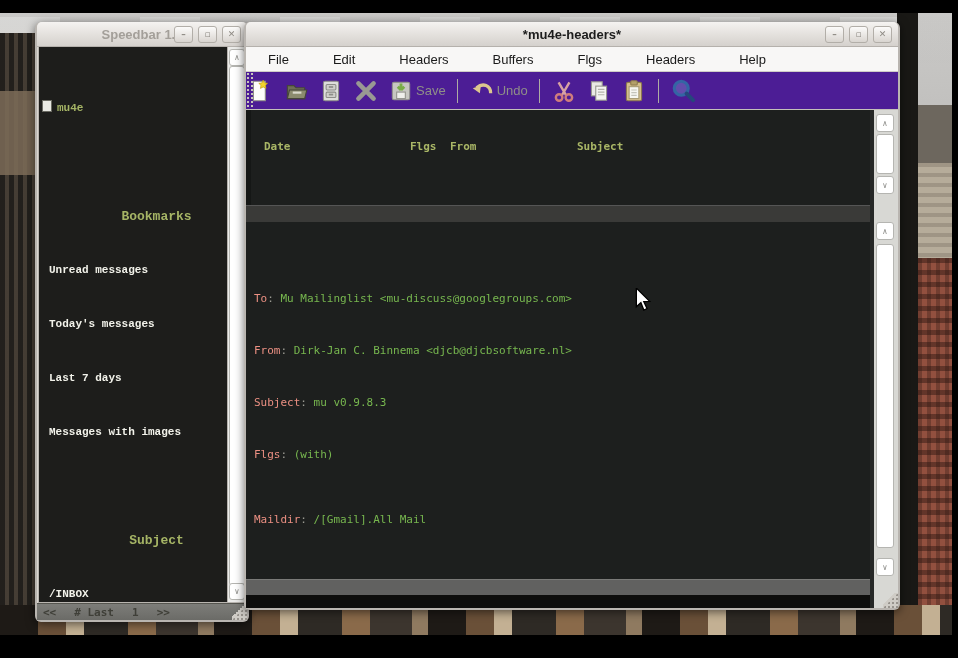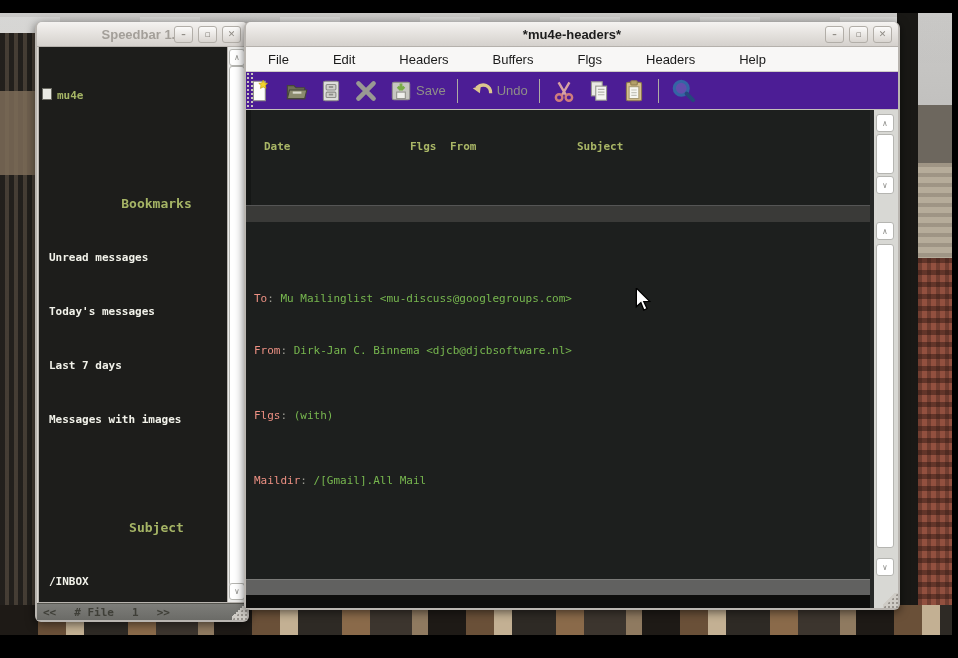--- a/index.html
+++ b/index.html
@@ -40,21 +40,21 @@
   .grip{position:absolute;right:0;bottom:0;width:15px;height:15px;
     background:linear-gradient(315deg,#cfccc6 60%,transparent 60%);
     background-color:transparent;}
   .grip:after{content:"";position:absolute;inset:0;
     background-image:radial-gradient(#97938d 1px,transparent 1px);background-size:4px 4px;
     clip-path:polygon(100% 0,100% 100%,0 100%);}
   
   #speedbar{left:35px;top:22px;width:210px;height:598px;}
   #sb-body{flex:1;display:flex;min-height:0;border:1px solid #b9b5b0;border-top:none;margin:0 1px;}
   #sb-text{flex:1;background:#1d1d1b;color:#f2f2ea;font-size:11px;font-weight:bold;
-    line-height:13.5px;padding:0 0 0 3px;white-space:pre;overflow:hidden;}
+    line-height:13.5px;padding:12px 0 0 3px;white-space:pre;overflow:hidden;font-family:Liberation Mono, monospace;}
   .sb-line{min-height:13.5px;}
   .sb-line.title span{color:#a5b465;margin-left:44px;}
   .sb-line.item{padding-left:7px;}
   .sb-line.root span{color:#a5b465;}
   .sb-line.root:before{content:"";display:inline-block;width:8px;height:10px;margin-right:5px;
     background:#e8e8e2;border:1px solid #6a6a62;vertical-align:-1px;}
   .sbar{width:17px;background:#ebebe9;border-left:1px solid #b5b1ac;position:relative;}
   .sbtn{position:absolute;left:1px;width:14px;height:15px;background:#fff;border:1px solid #b5b5b1;
     border-radius:3px;display:flex;align-items:center;justify-content:center;font-size:8px;color:#8a8a86;}
   .sthumb{position:absolute;left:1px;width:14px;background:#fff;border:1px solid #b5b5b1;border-radius:3px;}
@@ -165,21 +165,21 @@
         
       </div>
       <div class="sbar">
         <span class="sbtn" style="top:2px">∧</span>
         <span class="sthumb" style="top:19px;height:518px"></span>
         <span class="sbtn" style="bottom:2px">∨</span>
       </div>
     </div>
     <div id="sb-status">
       <span>&lt;&lt;</span>
-      <span># File</span>
+      <span># Last</span>
       <span>1</span>
       <span>&gt;&gt;</span>
       <div class="grip"></div>
     </div>
   </div>
 
   <div class="win" id="emacs">
     <div class="titlebar">
       <div class="title">*mu4e-headers*</div>
       <div class="winbtns">
@@ -311,20 +311,21 @@
           
         </div>
 
         <div id="msg-pane">
           <div>
             
               <div class="fline"><span class="f-label">To</span><span class="f-colon">: </span><span class="f-value">Mu Mailinglist &lt;mu-discuss@googlegroups.com&gt;</span></div>
             
               <div class="fline"><span class="f-label">From</span><span class="f-colon">: </span><span class="f-value">Dirk-Jan C. Binnema &lt;djcb@djcbsoftware.nl&gt;</span></div>
             
+              <div class="fline"><span class="f-label">Subject</span><span class="f-colon">: </span><span class="f-value">mu v0.9.8.3</span></div>
             
               <div class="fline"><span class="f-label">Flgs</span><span class="f-colon">: </span><span class="f-value">(with)</span></div>
             
             
               <div class="fline"><span class="f-label">Maildir</span><span class="f-colon">: </span><span class="f-value">/[Gmail].All Mail</span></div>
             
           </div>
           
         </div>
 

